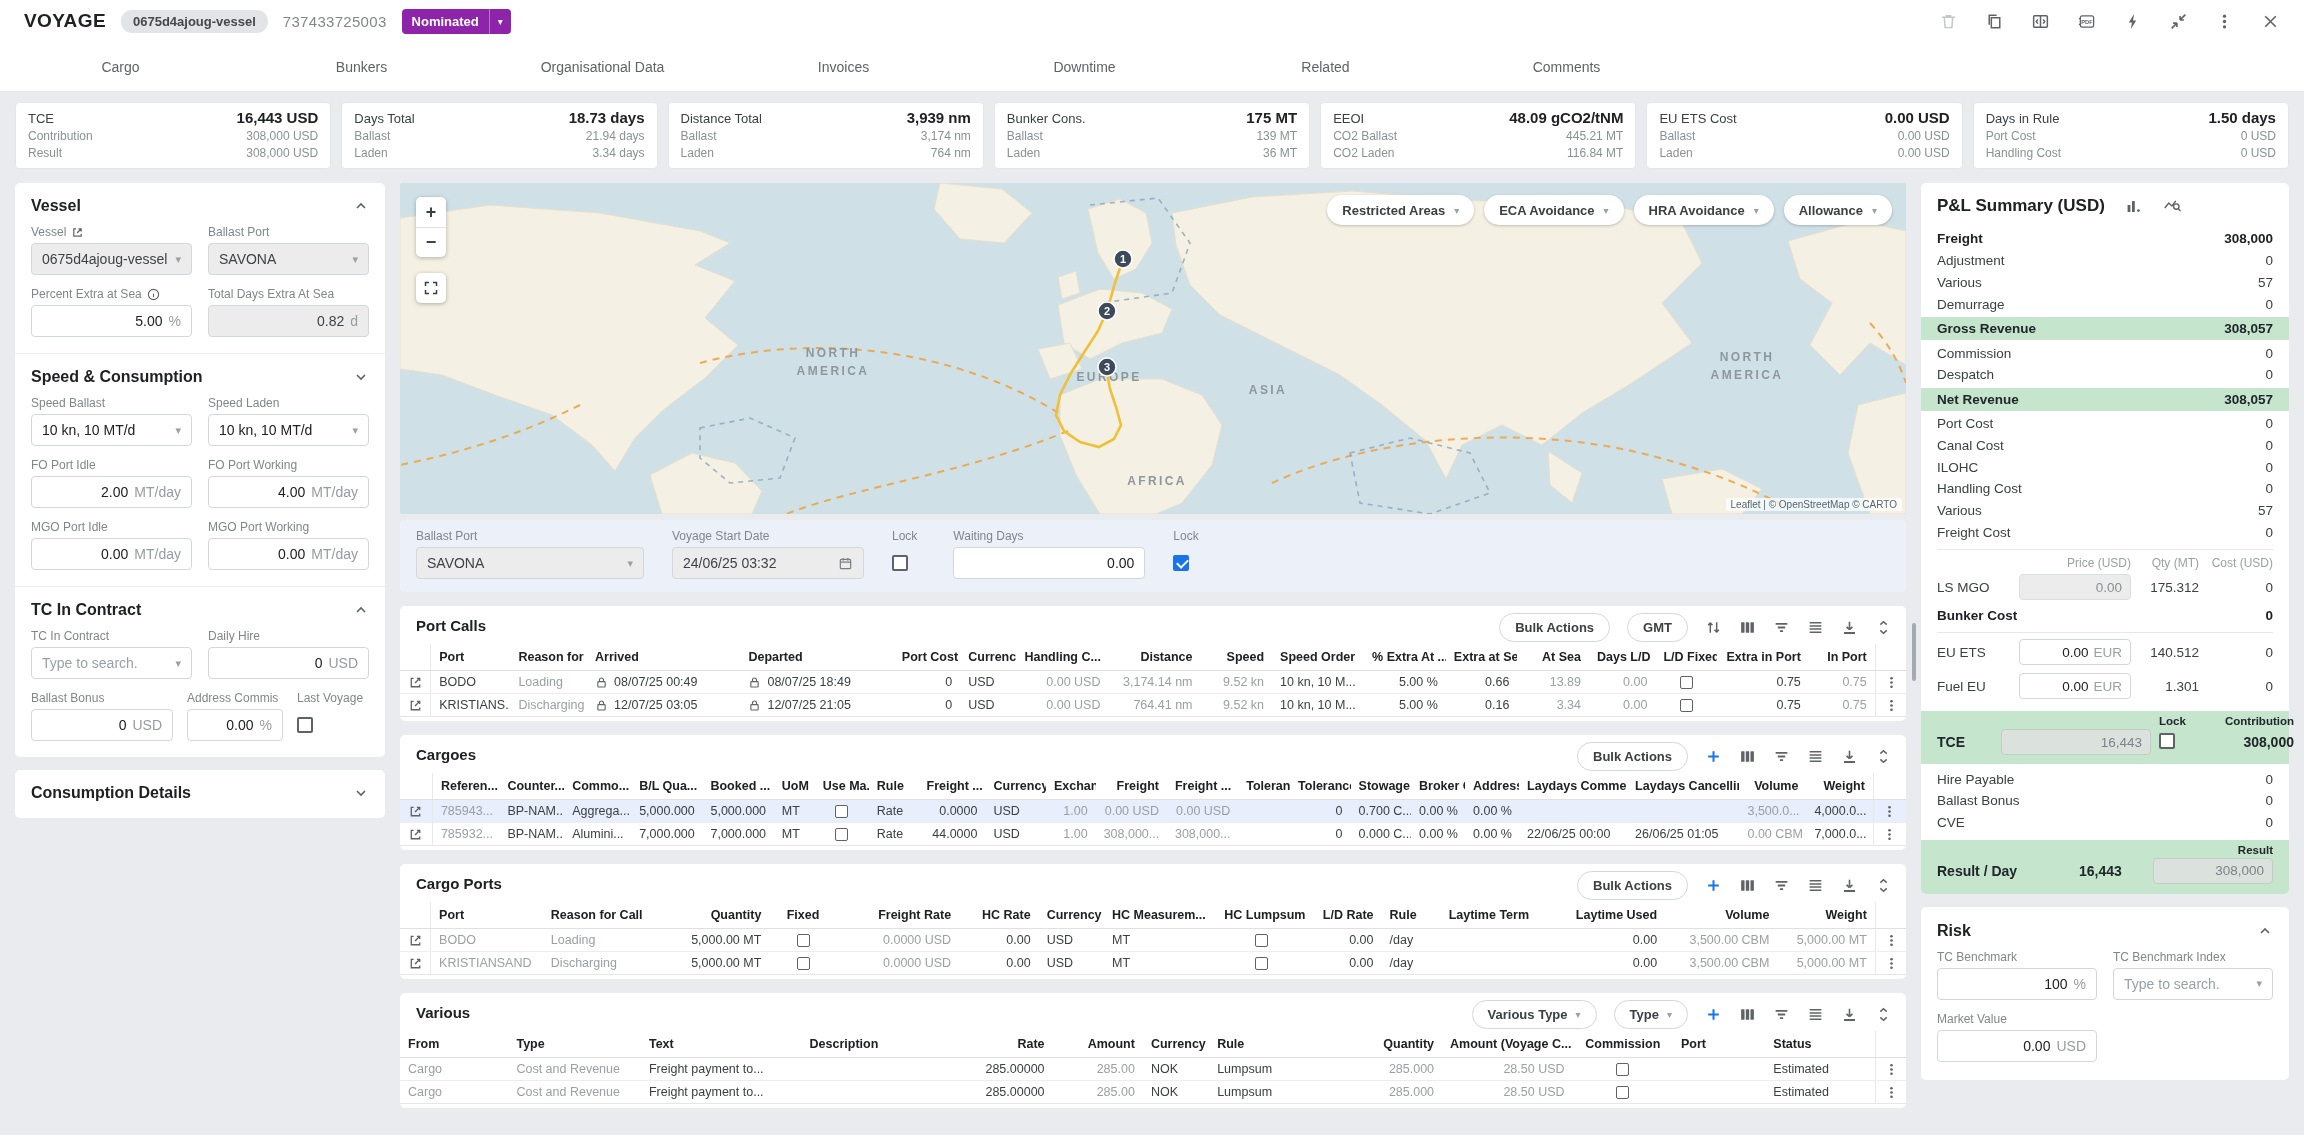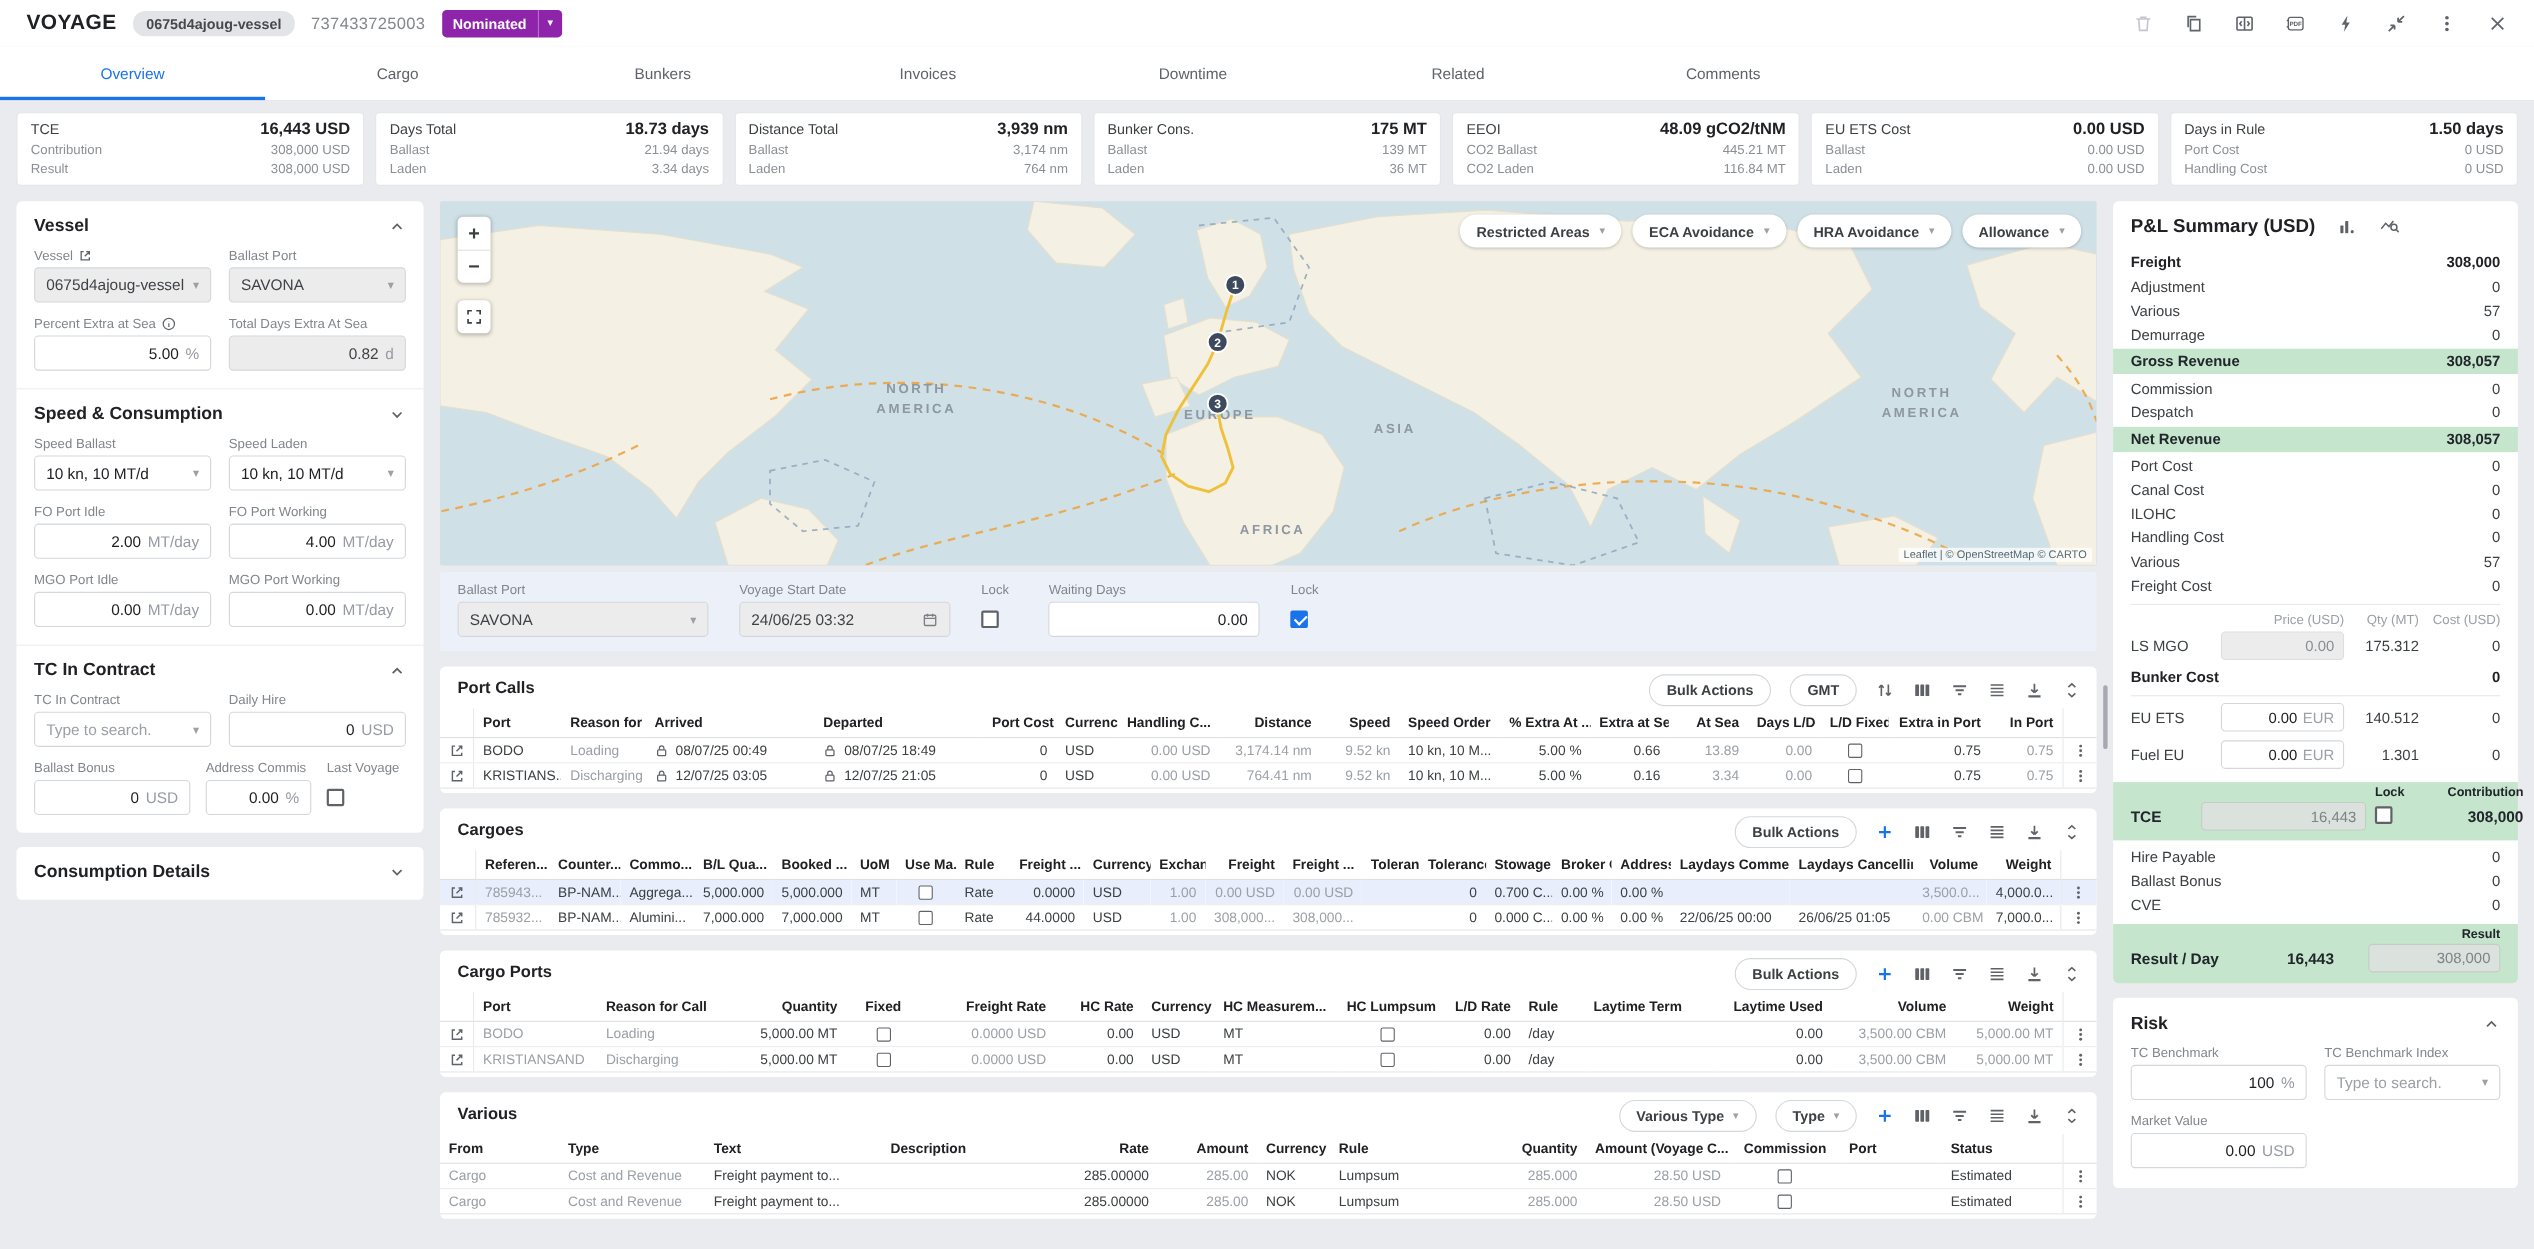--- a/index.html
+++ b/index.html
@@ -176,23 +176,23 @@
       </span>
       <span class="ticon">
         <svg viewBox="0 0 18 18" fill="none" stroke="currentColor" stroke-width="1.5">
           <path d="M4 4l10 10M14 4L4 14"></path>
         </svg>
       </span>
     </div>
 </header>
 
 <nav class="tabs" id="tab-bar">
-    <div class="tab active">Overview</div>
     <div class="tab">Cargo</div>
     <div class="tab">Bunkers</div>
+    <div class="tab">Organisational Data</div>
     <div class="tab">Invoices</div>
     <div class="tab">Downtime</div>
     <div class="tab">Related</div>
     <div class="tab">Comments</div>
   </nav>
 
 <div class="kpis" id="kpi-strip">
     <div class="kpi">
       <div class="trow">
         <span class="t">TCE</span>

